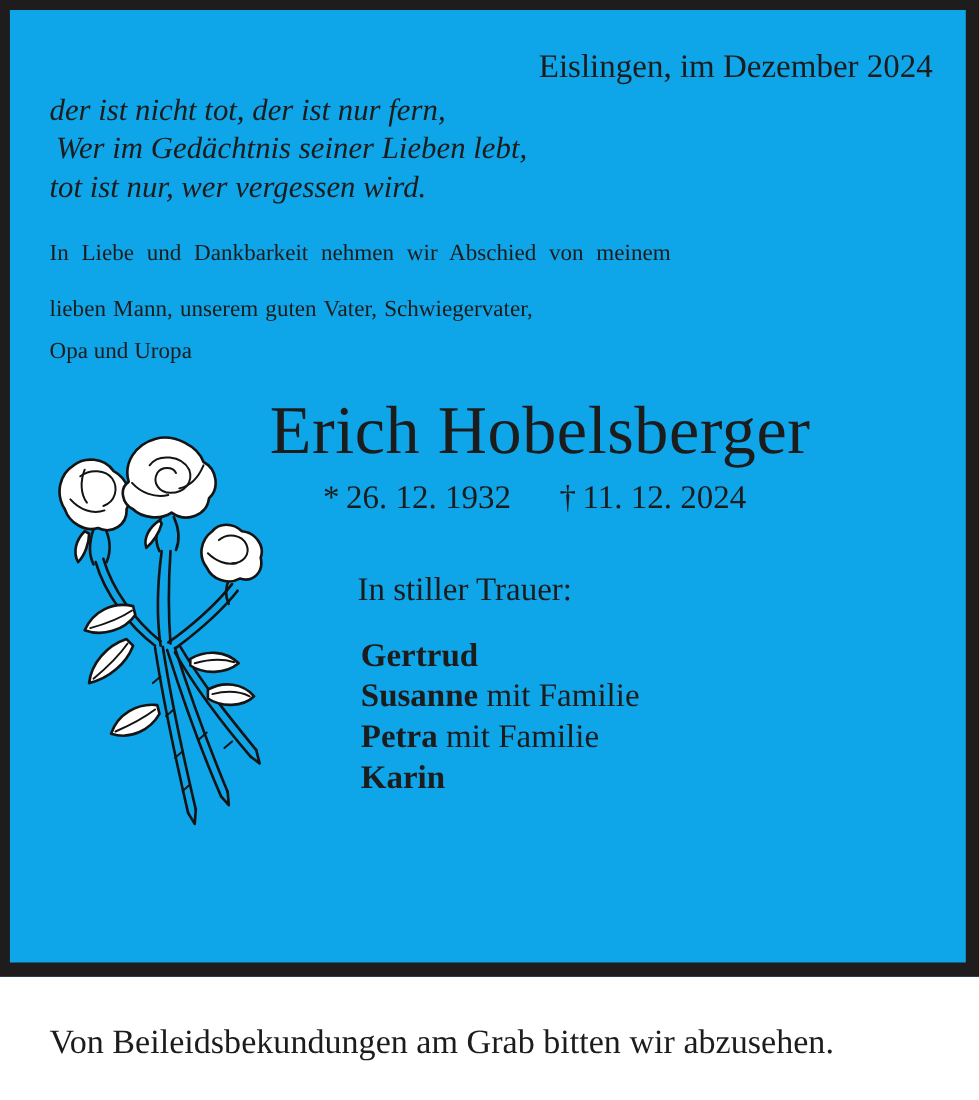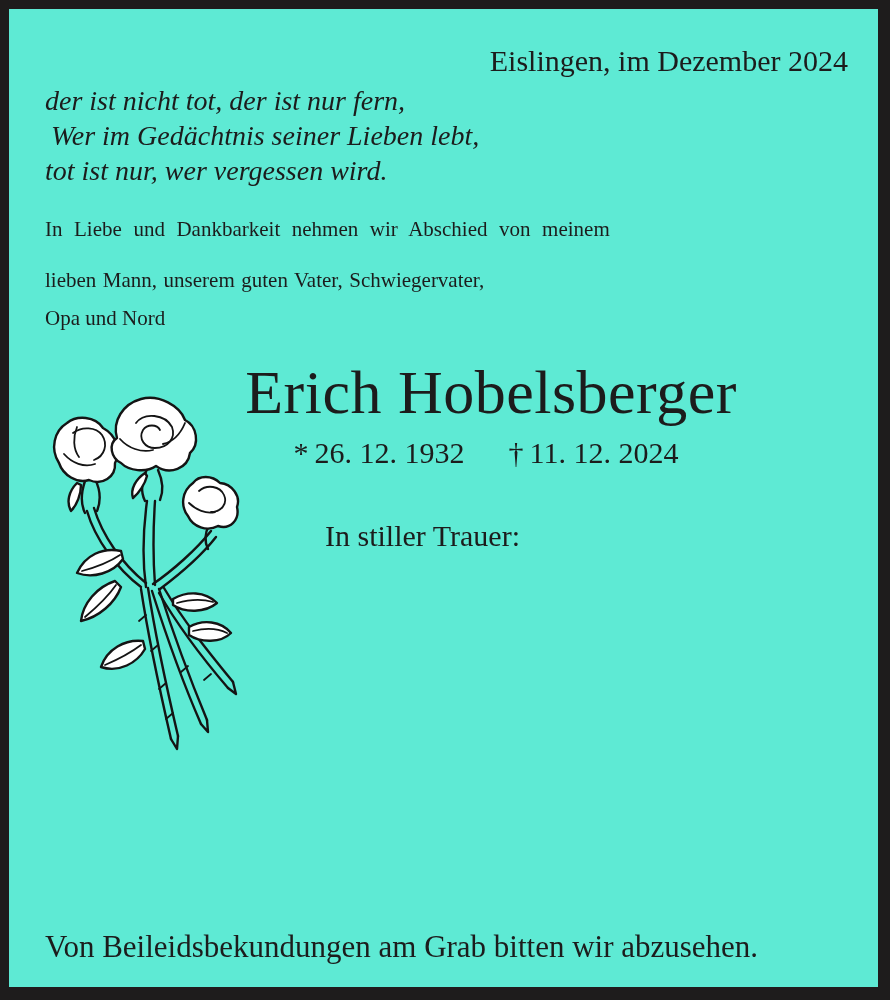--- a/index.html
+++ b/index.html
@@ -9,22 +9,22 @@
     height: 1000px;
     background: #ffffff;
     font-family: "Liberation Serif", "DejaVu Serif", serif;
     color: #1c1c1c;
     overflow: hidden;
   }
   .card {
     position: relative;
     box-sizing: border-box;
     width: 890px;
-    height: 1000px;
-    background: #5eead4;
+    height: 888px;
+    background: #0ea5e9;
     border-style: solid;
     border-color: #1e1c1c;
     border-width: 9px 12px 13px 9px;
   }
   .abs { position: absolute; }
 
   .dateline {
     top: 35px;
     right: 30px;
     font-size: 30px;
@@ -119,21 +119,21 @@
 
   <div class="abs poem">
     <span class="block">der ist nicht tot, der ist nur fern,</span>
     <span class="block l1">Wer im Gedächtnis seiner Lieben lebt,</span>
     <span class="block">tot ist nur, wer vergessen wird.</span>
   </div>
 
   <div class="abs intro">
     <span class="block l1">In Liebe und Dankbarkeit nehmen wir Abschied von meinem</span>
     <span class="block l2">lieben Mann, unserem guten Vater, Schwiegervater,</span>
-    <span class="block">Opa und Nord</span>
+    <span class="block">Opa und Uropa</span>
   </div>
 
   <div class="abs deceased-name">Erich Hobelsberger</div>
 
   <div class="abs life-dates">
     <span class="grp"><span class="sym">*</span><span>26. 12. 1932</span></span><span class="gap"></span><span class="grp"><span class="sym">†</span><span>11. 12. 2024</span></span>
   </div>
 
   <svg class="abs roses" viewBox="0 0 226 378" xmlns="http://www.w3.org/2000/svg">
 
@@ -191,17 +191,23 @@
     <path class="thin" d="M95,56 C103,65 116,70 128,67"></path>
     <path class="thin" d="M160,40 C155,52 147,59 138,61"></path>
 
     <path class="fl" d="M168,100 C157,108 155,123 163,133 C168,144 182,149 193,143 C205,147 215,137 212,124 C216,113 207,101 195,100 C187,92 174,92 168,100 Z"></path>
     <path class="thin" d="M174,108 C182,101 195,103 199,112 C203,121 196,129 186,129"></path>
     <path class="thin" d="M164,120 C171,127 181,131 190,129"></path>
   </svg>
 
   <div class="abs trauer-heading">In stiller Trauer:</div>
 
+  <div class="abs mourners">
+    <span class="block"><span class="mname">Gertrud</span><span></span></span>
+    <span class="block"><span class="mname">Susanne</span><span> mit Familie</span></span>
+    <span class="block"><span class="mname">Petra</span><span> mit Familie</span></span>
+    <span class="block"><span class="mname">Karin</span><span></span></span>
+  </div>
 
 
   <div class="abs condolence">Von Beileidsbekundungen am Grab bitten wir abzusehen.</div>
 
 </div>
 
 </body></html>

